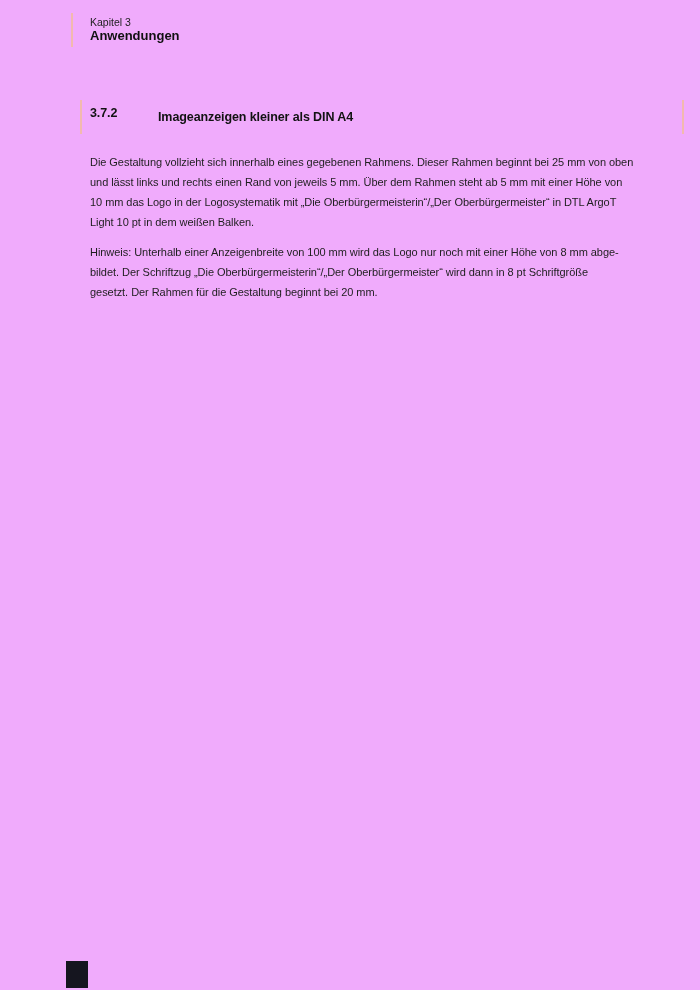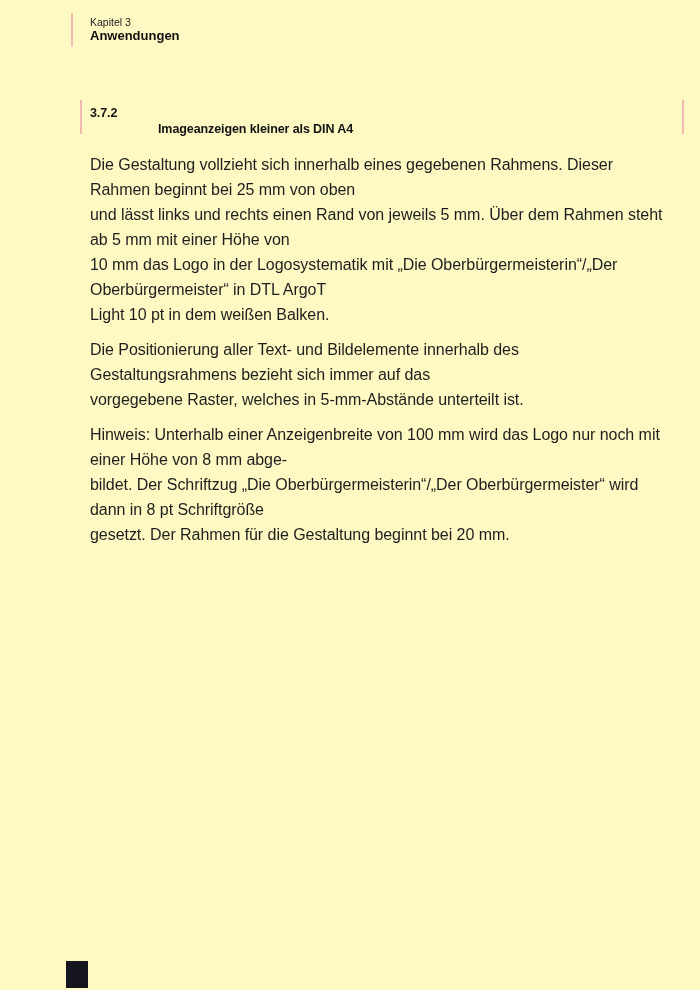--- a/index.html
+++ b/index.html
@@ -4,21 +4,21 @@
 <style>
   * { margin: 0; padding: 0; box-sizing: border-box; }
   html, body { width: 700px; height: 990px; }
   body {
     background: #ffffff;
     font-family: "Liberation Sans", sans-serif;
     color: #1b1b1b;
     position: relative;
     overflow: hidden;
   }
-  .page { position: absolute; inset: 0; background: #fef9c3; padding-left: 20px; }
+  .page { position: absolute; inset: 0; background: #f0abfc; padding-left: 20px; }
 
   
   .doc-header {
     position: absolute;
     top: 13px;
     left: 71px;
     border-left: 2px solid #f2b9ae;
     padding: 2px 0 4px 17px;
   }
   .doc-header .chapter {
@@ -53,38 +53,38 @@
     top: 6px;
     font-size: 12.5px;
     font-weight: 700;
     letter-spacing: -0.1px;
     color: #121212;
     white-space: nowrap;
   }
   .heading-title {
     position: absolute;
     left: 158px;
-    top: 22px;
+    top: 10px;
     font-size: 12.5px;
     font-weight: 700;
     letter-spacing: -0.1px;
     color: #121212;
     white-space: nowrap;
   }
 
   
   .body-text {
     position: absolute;
     left: 90px;
     top: 152px;
     width: 578px;
   }
   .body-text p {
-    font-size: 16px;
-    line-height: 25px;
+    font-size: 11px;
+    line-height: 20px;
     letter-spacing: -0.05px;
     color: #1e1e1e;
     white-space: pre-line;
     margin-bottom: 10px;
   }
 
   
   .footer-tab {
     position: absolute;
     left: 66px;
@@ -109,22 +109,20 @@
     <div class="tick tick-right"></div>
     <div class="heading-number">3.7.2</div>
     <div class="heading-title">Imageanzeigen kleiner als DIN A4</div>
   </div>
 
   <div class="body-text">
     <p>Die Gestaltung vollzieht sich innerhalb eines gegebenen Rahmens. Dieser Rahmen beginnt bei 25 mm von oben
 und lässt links und rechts einen Rand von jeweils 5 mm. Über dem Rahmen steht ab 5 mm mit einer Höhe von
 10 mm das Logo in der Logosystematik mit „Die Oberbürgermeisterin“/„Der Oberbürgermeister“ in DTL ArgoT
 Light 10 pt in dem weißen Balken.</p>
-    <p>Die Positionierung aller Text- und Bildelemente innerhalb des Gestaltungsrahmens bezieht sich immer auf das
-vorgegebene Raster, welches in 5-mm-Abstände unterteilt ist.</p>
     <p>Hinweis: Unterhalb einer Anzeigenbreite von 100 mm wird das Logo nur noch mit einer Höhe von 8 mm abge-
 bildet. Der Schriftzug „Die Oberbürgermeisterin“/„Der Oberbürgermeister“ wird dann in 8 pt Schriftgröße
 gesetzt. Der Rahmen für die Gestaltung beginnt bei 20 mm.</p>
   </div>
 
   <div class="footer-tab"></div>
 
 </div>
 
 </body></html>

